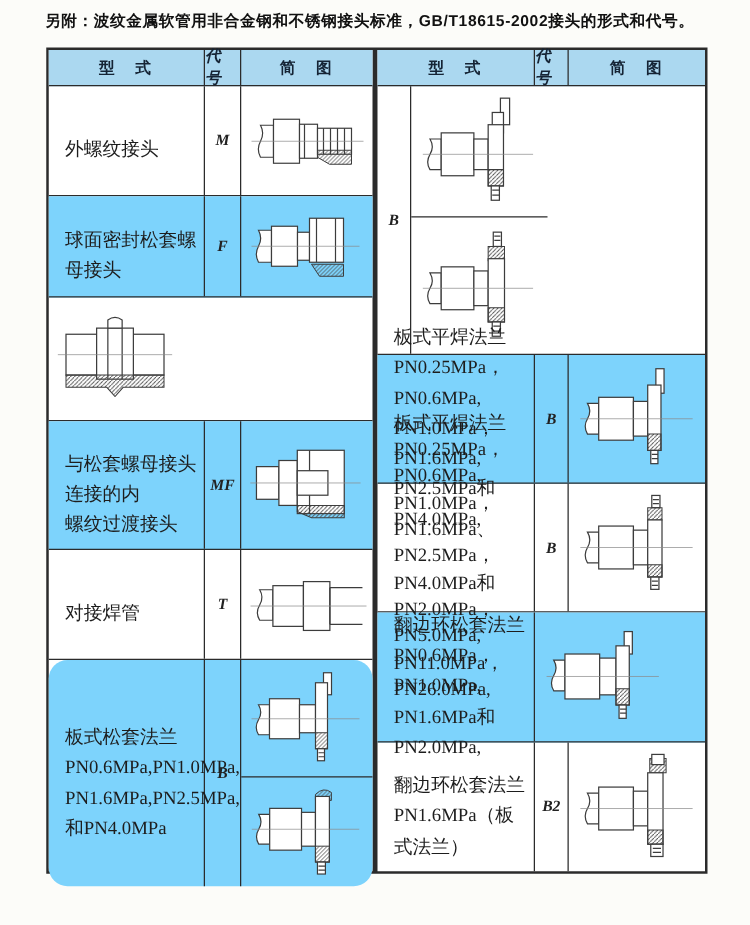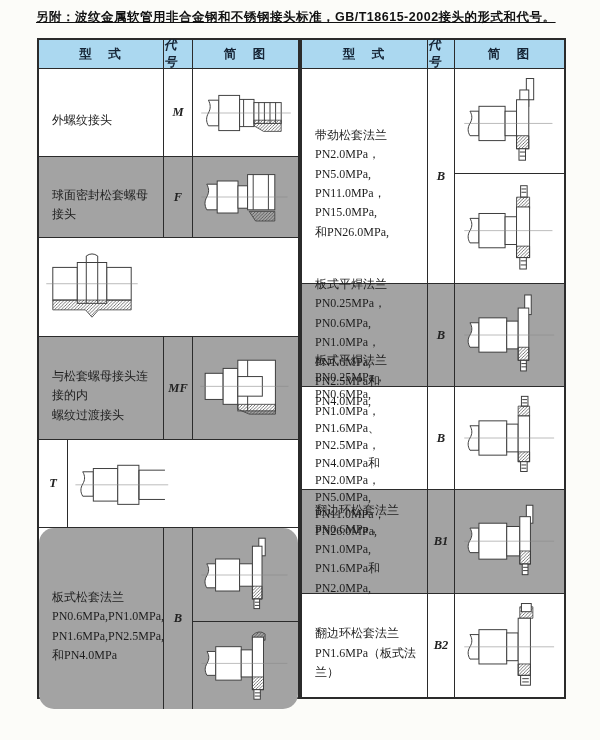--- a/index.html
+++ b/index.html
@@ -4,42 +4,42 @@
 <style>
   html,body{margin:0;padding:0;}
   body{
     width:600px;height:740px;position:relative;
     background:#fcfcf9;
     font-family:"Liberation Sans",sans-serif;
     color:#1d1d1d;overflow:hidden;
   }
   .title{
     position:absolute;left:36px;top:9px;width:540px;
-    font-size:12.5px;font-weight:bold;letter-spacing:0.5px;color:#111;text-decoration:underline;
+    font-size:12.5px;font-weight:bold;letter-spacing:0.5px;color:#111;
   }
   .tbl{position:absolute;top:38px;border:2px solid #2b2b2b;background:#fff;}
   .tbl-left{left:37px;width:259px;height:657px;}
   .tbl-right{left:300px;width:262px;height:657px;}
   .row{display:flex;width:100%;box-sizing:border-box;border-bottom:1px solid #2b2b2b;}
   .row:last-child{border-bottom:none;border-radius:15px;}
   .hdr{height:29px;background:#abd8f0;}
   .cell{box-sizing:border-box;border-right:1px solid #2b2b2b;display:flex;align-items:center;}
   .cell:last-child{border-right:none;}
   .hdr .cell{justify-content:center;font-weight:bold;font-size:12.5px;color:#152435;letter-spacing:2px;}
   .c-type{flex-direction:row;justify-content:flex-start;padding:20px 6px 4px 13px;
-    font-family:"Liberation Serif",serif;font-size:12px;line-height:1.62;white-space:pre-line;}
+    font-family:"Liberation Serif",serif;font-size:15px;line-height:1.62;white-space:pre-line;}
   .c-code{justify-content:center;font-family:"Liberation Serif",serif;font-size:12.5px;font-weight:bold;color:#222;font-style:italic;}
   .tbl-left .c-type{width:125px;}
   .tbl-left .c-code{width:29px;}
   .tbl-left .c-diag{width:105px;}
   .tbl-right .c-type{width:126px;}
   .tbl-right .c-code{width:27px;}
   .tbl-right .c-diag{width:109px;}
   .c-diag{flex-direction:column;justify-content:center;padding:0;}
-  .hl{background:#a3a3a3;}
+  .hl{background:#7dd3fc;}
   .subdiag{width:100%;display:flex;align-items:center;justify-content:center;box-sizing:border-box;}
   .subdiag.split{border-bottom:1px solid #2b2b2b;}
   svg.diag{display:block;}
   .ln{stroke:#3c3c3c;stroke-width:1.2;fill:none;}
   .fw{stroke:#3c3c3c;stroke-width:1.2;fill:#ffffff;}
   .fh{stroke:#3c3c3c;stroke-width:1;fill:url(#hatch);}
   .cl{stroke:#8a8a8a;stroke-width:0.7;}
 </style>
 </head>
 <body>
@@ -134,20 +134,21 @@
           <line class="ln" x1="62" y1="14" x2="62" y2="34"></line>
           <line class="ln" x1="62" y1="58" x2="62" y2="76"></line>
           <path class="fh" d="M50 68 H96 v12 H64 l-14 -6 z"></path>
           <line class="cl" x1="4" y1="46" x2="112" y2="46"></line>
         </svg>
       </div>
     </div>
   </div>
 
   <div class="row" style="height:88px">
+    <div class="cell c-type">对接焊管</div>
     <div class="cell c-code">T</div>
     <div class="cell c-diag">
       <div class="subdiag" style="height:100%">
         <svg class="diag" width="98" height="70" viewBox="0 0 120 86">
           <path class="fw" d="M26 24 H13 c3 5 3 10 0 15 c-3 5 -3 10 0 15 H26 z" transform="translate(0,4)"></path>
           <rect class="fw" x="26" y="24" width="30" height="40"></rect>
           <rect class="fw" x="56" y="20" width="26" height="48"></rect>
           <line class="ln" x1="82" y1="26" x2="114" y2="26"></line>
           <line class="ln" x1="82" y1="62" x2="114" y2="62"></line>
           <line class="ln" x1="82" y1="26" x2="82" y2="62"></line>
@@ -198,24 +199,20 @@
 
 <div class="tbl tbl-right">
 
   <div class="row hdr">
     <div class="cell c-type" style="justify-content:center;padding:0">型　式</div>
     <div class="cell c-code" style="font-family:'Liberation Sans',sans-serif;font-weight:bold">代号</div>
     <div class="cell c-diag" style="flex-direction:row;justify-content:center;font-weight:bold;letter-spacing:2px;color:#152435">简　图</div>
   </div>
 
   <div class="row" style="height:215px">
-    <div class="cell c-type">带劲松套法兰
-PN2.0MPa，PN5.0MPa,
-PN11.0MPa，PN15.0MPa,
-和PN26.0MPa,</div>
     <div class="cell c-code">B</div>
     <div class="cell c-diag">
       <div class="subdiag split" style="height:105px">
         <svg class="diag" width="98" height="94" viewBox="0 0 120 112">
           <path class="fw" d="M22 44 H11 c3 5 3 10 0 15 c-3 5 -3 10 0 15 H22 z"></path>
           <rect class="fw" x="22" y="38" width="32" height="42"></rect>
           <rect class="fw" x="54" y="44" width="14" height="30"></rect>
           <rect class="fw" x="80" y="4" width="9" height="26"></rect>
           <rect class="fw" x="72" y="18" width="11" height="20"></rect>
           <rect class="fw" x="68" y="30" width="15" height="60"></rect>
@@ -296,21 +293,20 @@
           <line class="cl" x1="4" y1="53" x2="114" y2="53"></line>
         </svg>
       </div>
     </div>
   </div>
 
   <div class="row hl" style="height:104px">
     <div class="cell c-type">翻边环松套法兰
 PN0.6MPa，PN1.0MPa,
 PN1.6MPa和PN2.0MPa,</div>
-    <div class="cell c-code">B1</div>
     <div class="cell c-diag">
       <div class="subdiag" style="height:100%">
         <svg class="diag" width="98" height="88" viewBox="0 0 120 106">
           <path class="fw" d="M22 36 H11 c3 5 3 10 0 15 c-3 5 -3 10 0 15 H22 z"></path>
           <rect class="fw" x="22" y="30" width="34" height="44"></rect>
           <rect class="fw" x="56" y="34" width="16" height="36"></rect>
           <rect class="fw" x="80" y="8" width="8" height="22"></rect>
           <rect class="fw" x="72" y="22" width="13" height="58"></rect>
           <path class="fh" d="M72 64 h13 v16 h-13 z"></path>
           <rect class="fw" x="75" y="80" width="7" height="13"></rect>

